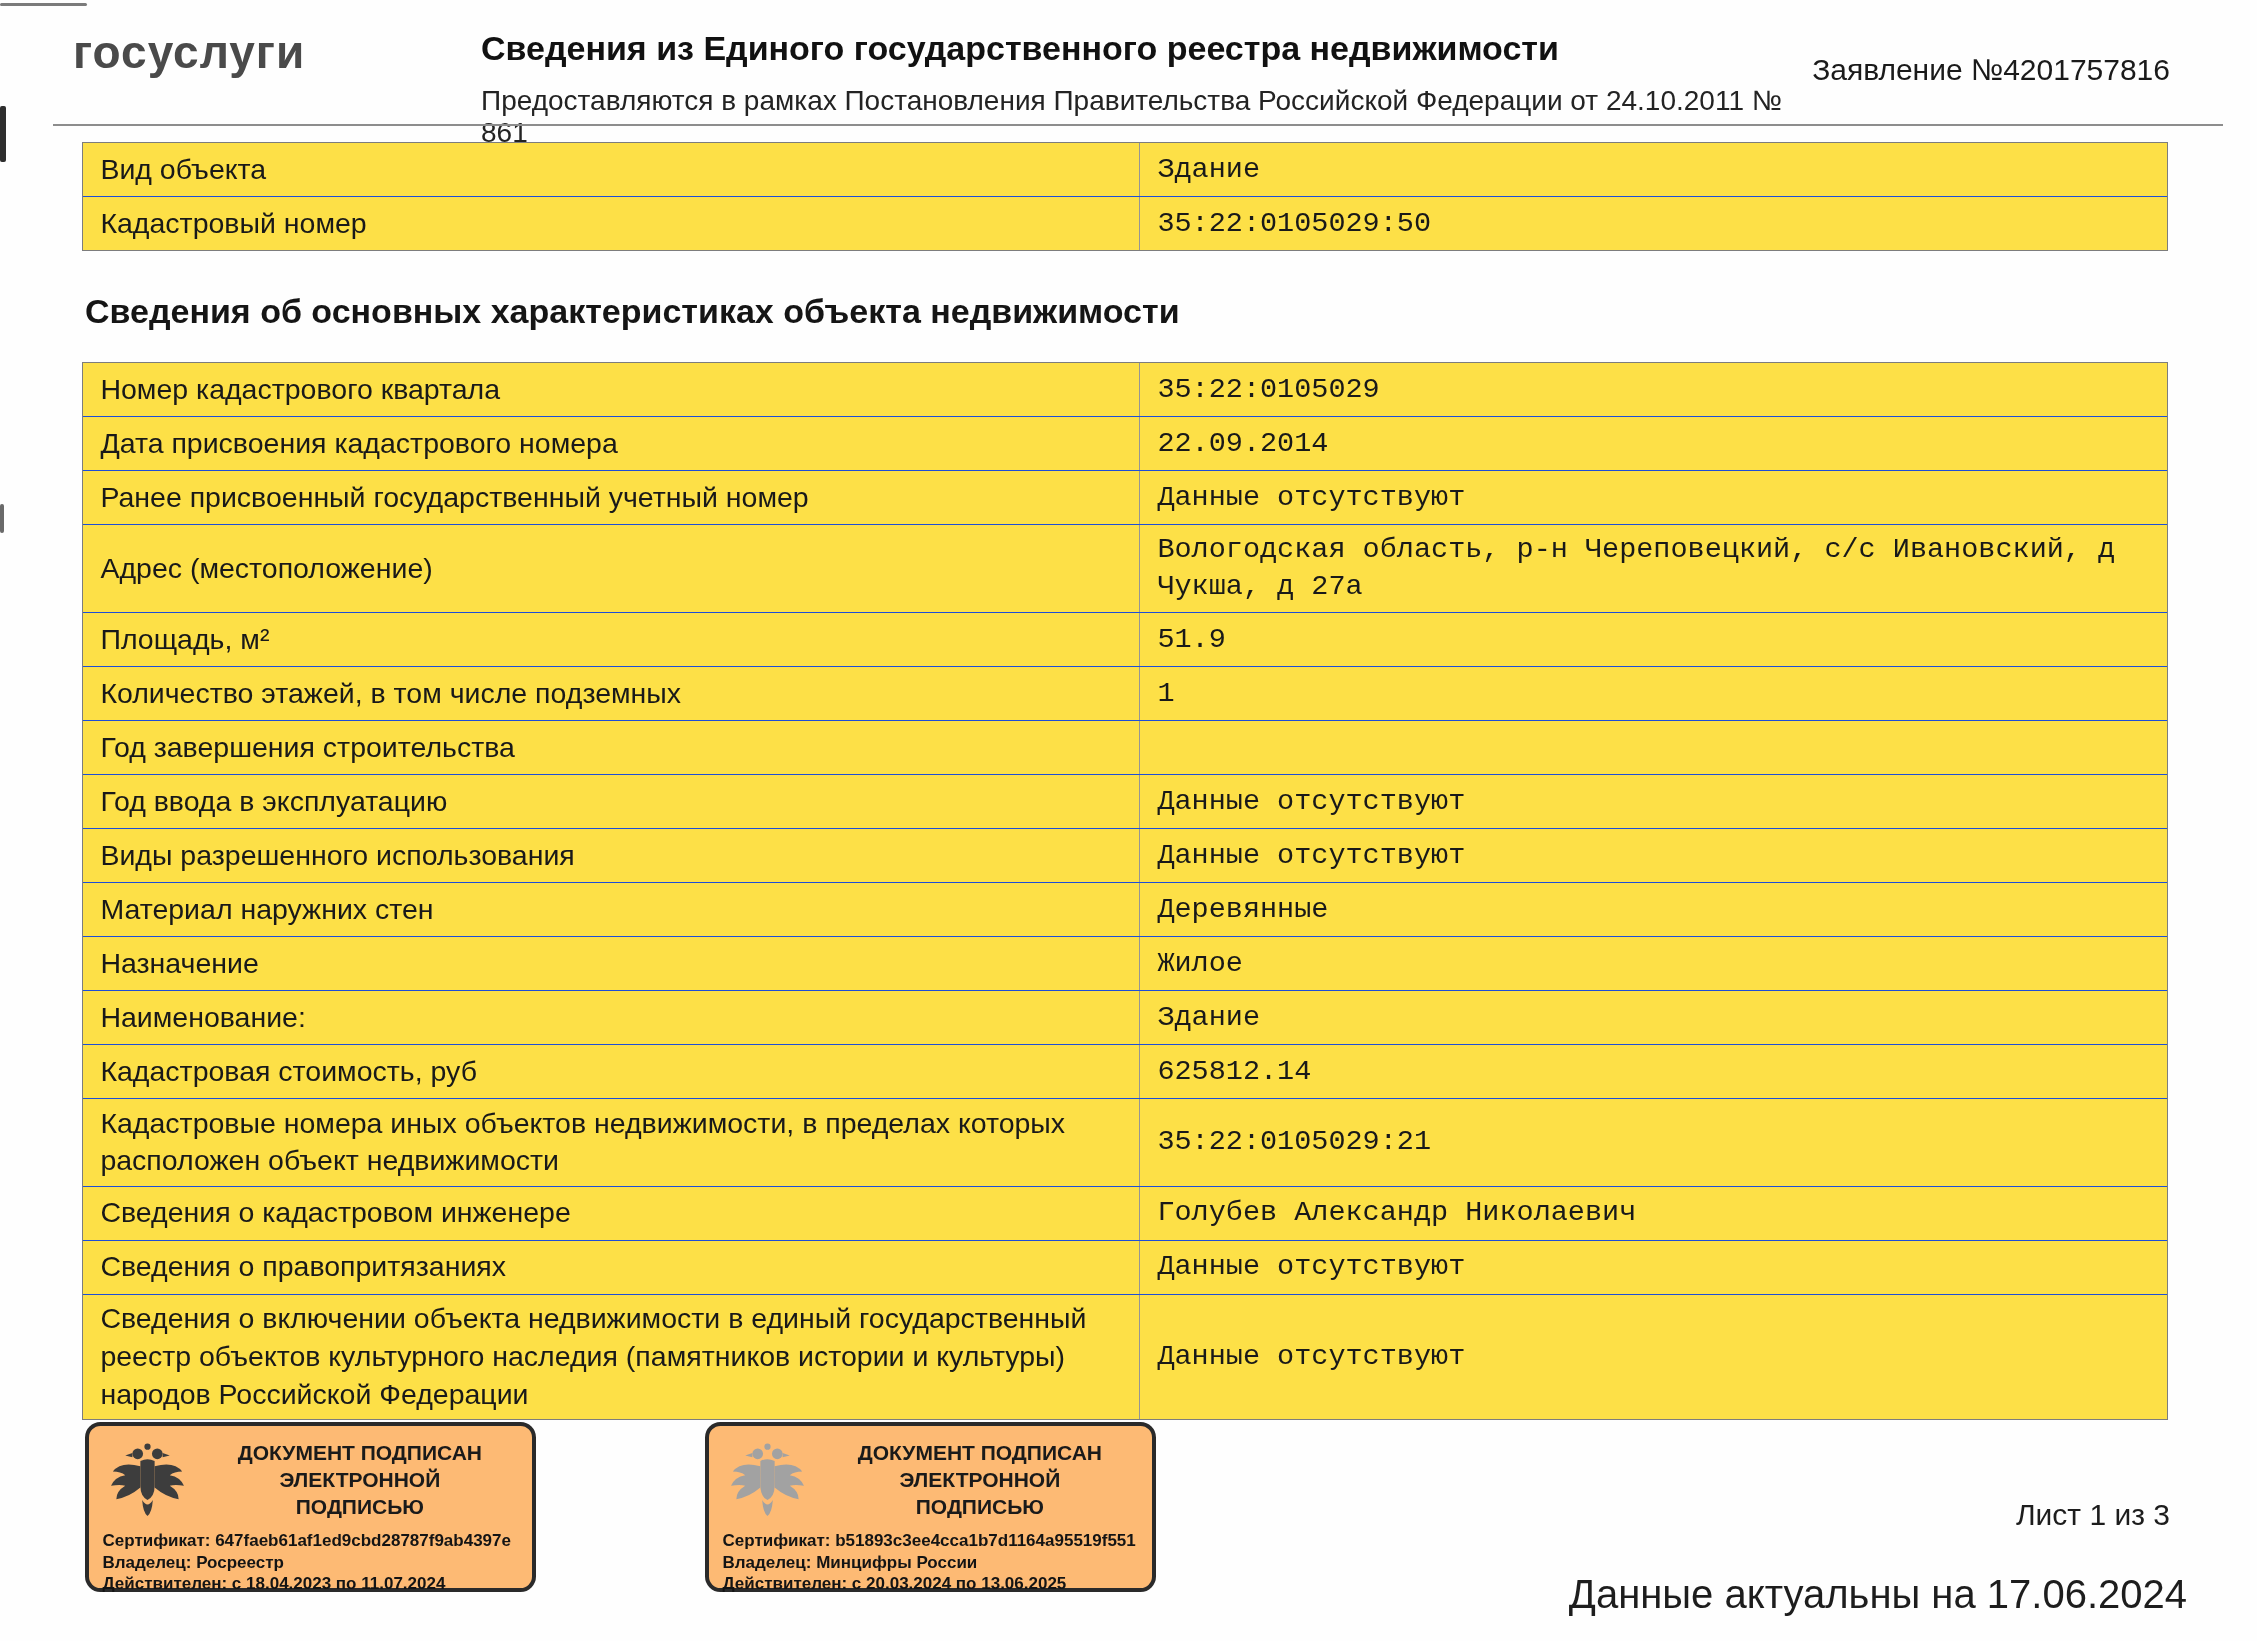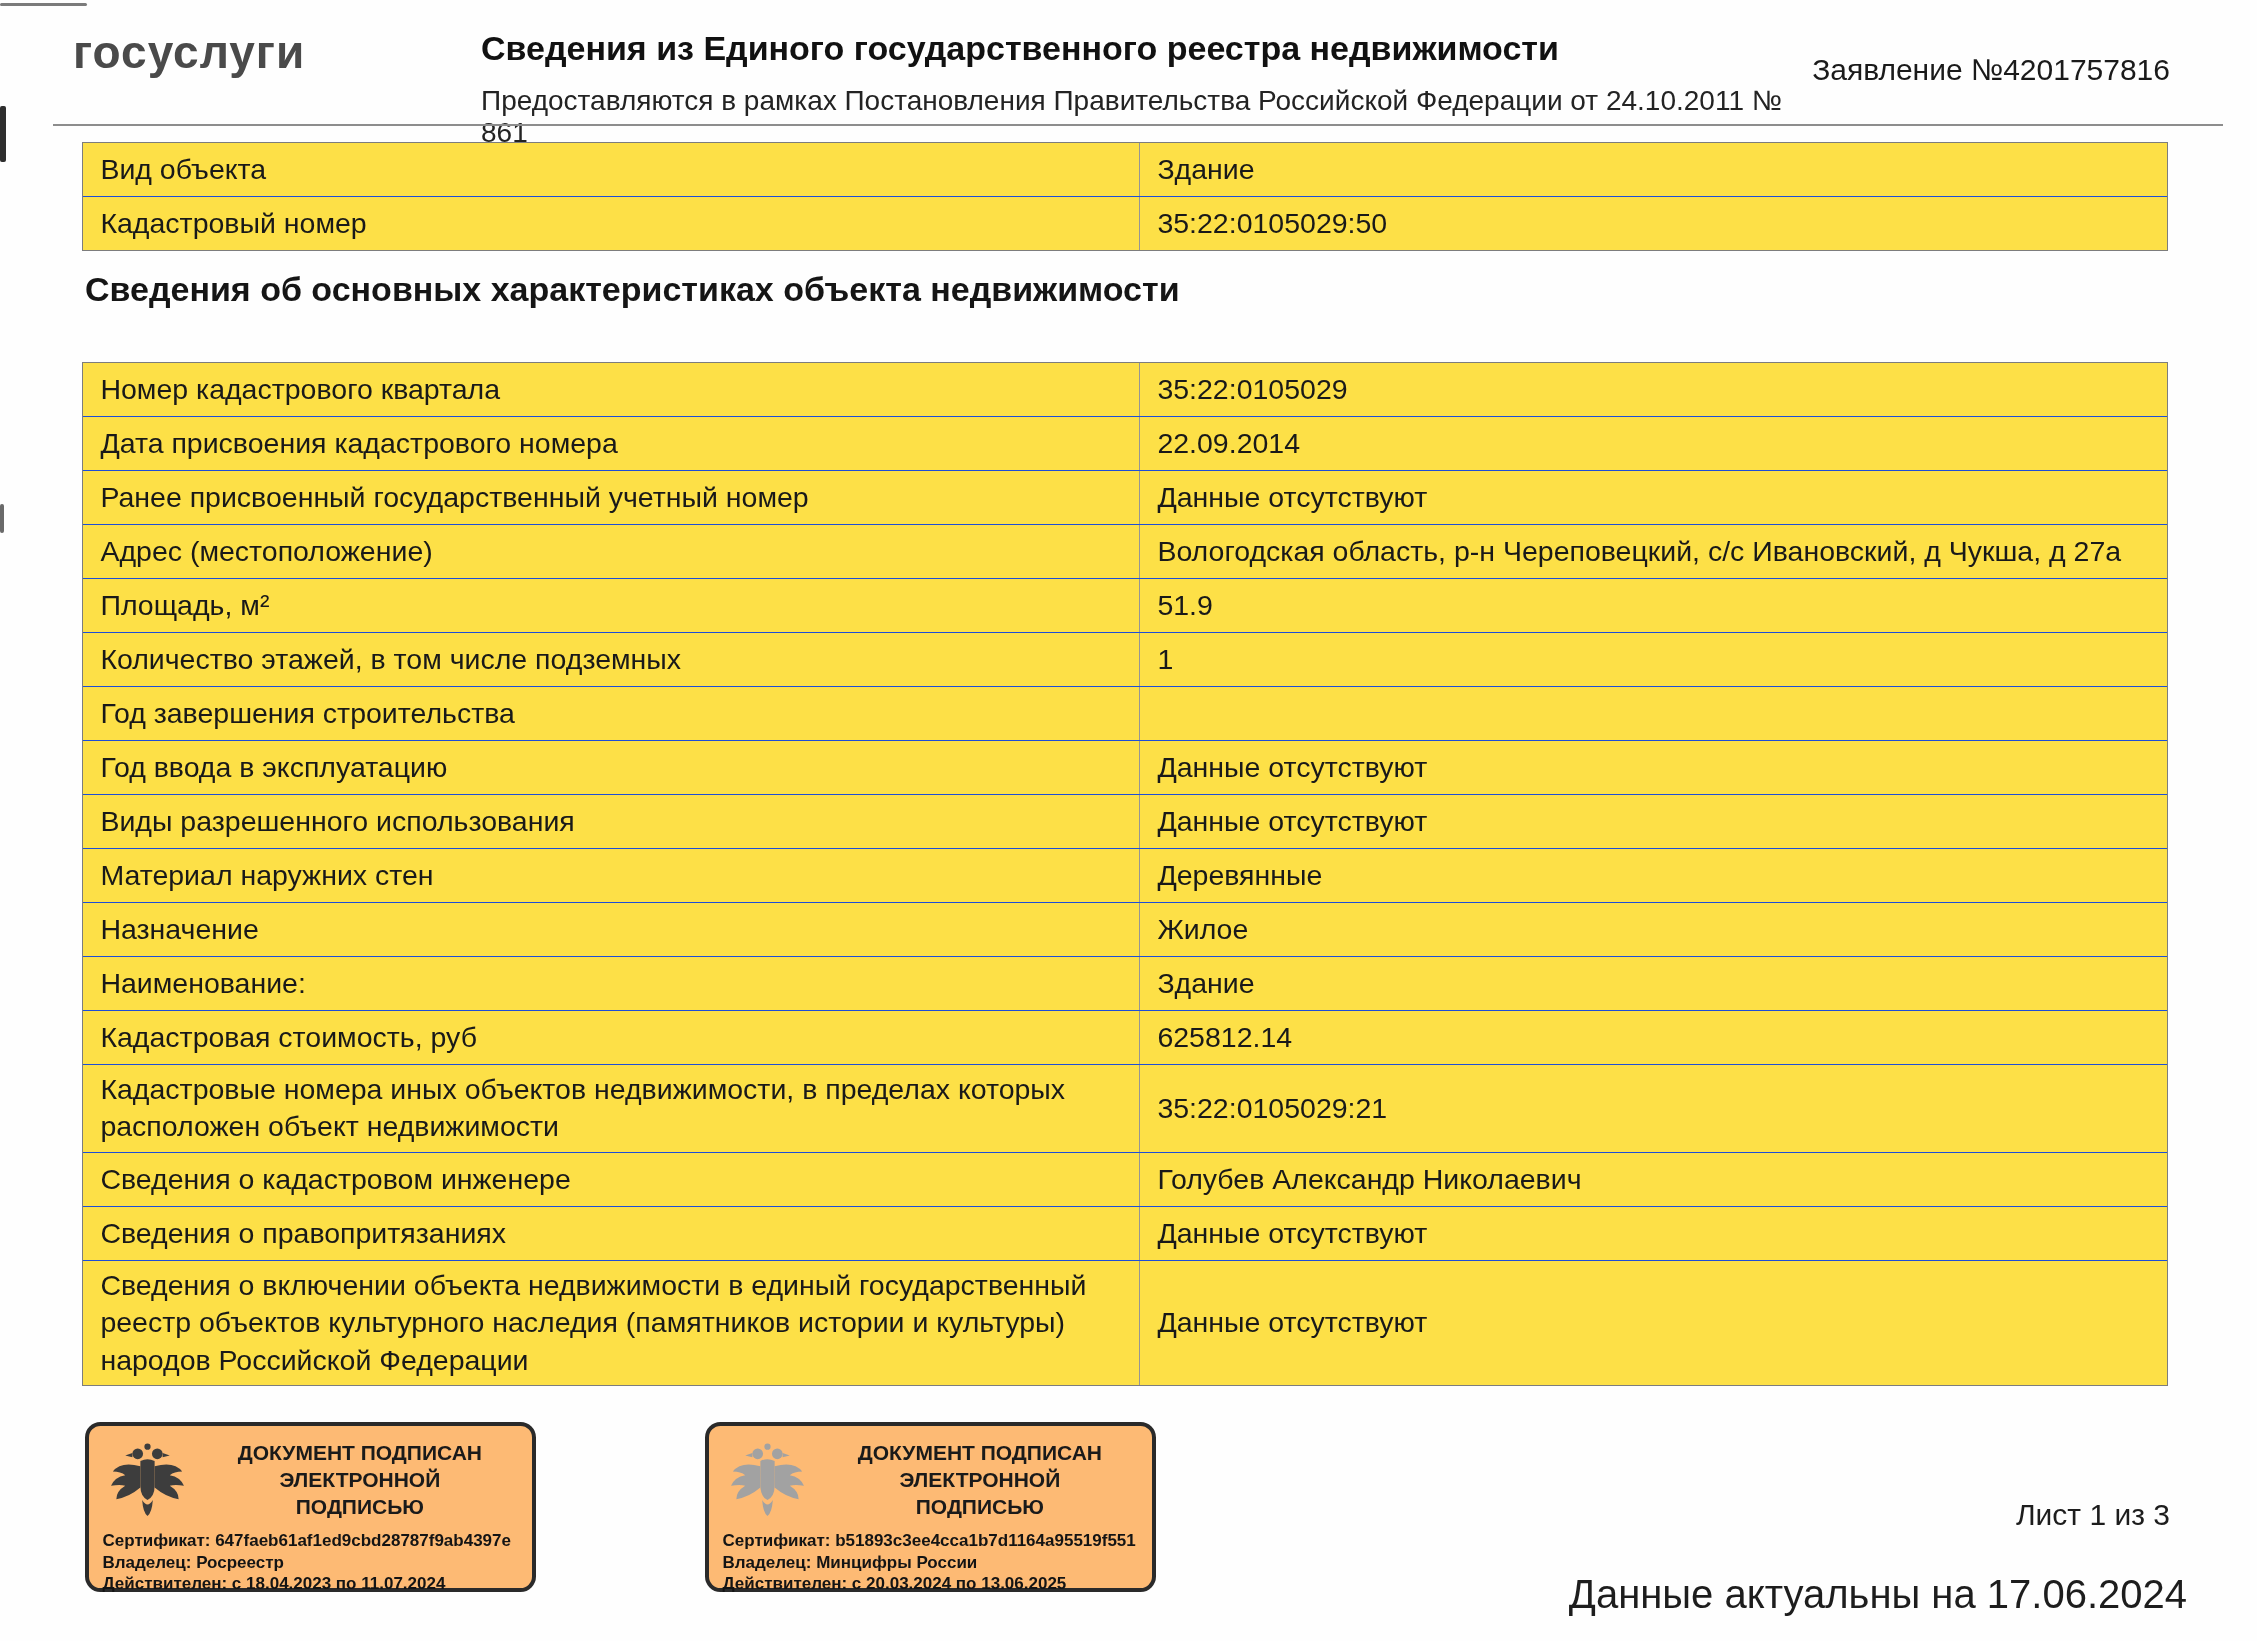--- a/index.html
+++ b/index.html
@@ -29,24 +29,24 @@
     position:absolute;left:82px;width:2086px;
     border:1.9px solid #7d7d7d;background:#fde047;
     box-sizing:border-box;
   }
   .tbl1{top:142px;}
   .tbl2{top:362px;}
   .row{display:flex;border-top:1px solid #1d4ed8;min-height:53px;align-items:stretch;}
   .row:first-child{border-top:none;}
   .cell{display:flex;align-items:center;padding:5.8px 17.4px;font-size:28.5px;line-height:1.32;box-sizing:border-box;color:#191919;}
   .cell.lbl{width:1057px;border-right:1px solid #959595;flex:none;}
-  .cell.val{flex:1;}
+  .cell.val{flex:1;font-family:Liberation Mono, monospace;}
 
   .section-title{
-    position:absolute;left:85px;top:270px;
+    position:absolute;left:85px;top:292px;
     font-size:34px;font-weight:bold;color:#151515;
   }
 
   
   .stamp{
     position:absolute;top:1422px;width:451px;height:170px;
     border:4.8px solid #2a2a2a;border-radius:15.4px;background:#fdba74;
     box-sizing:border-box;padding:7.7px 13.5px 5.8px 13.5px;
   }
   .stamp.s-left{left:85px;}

